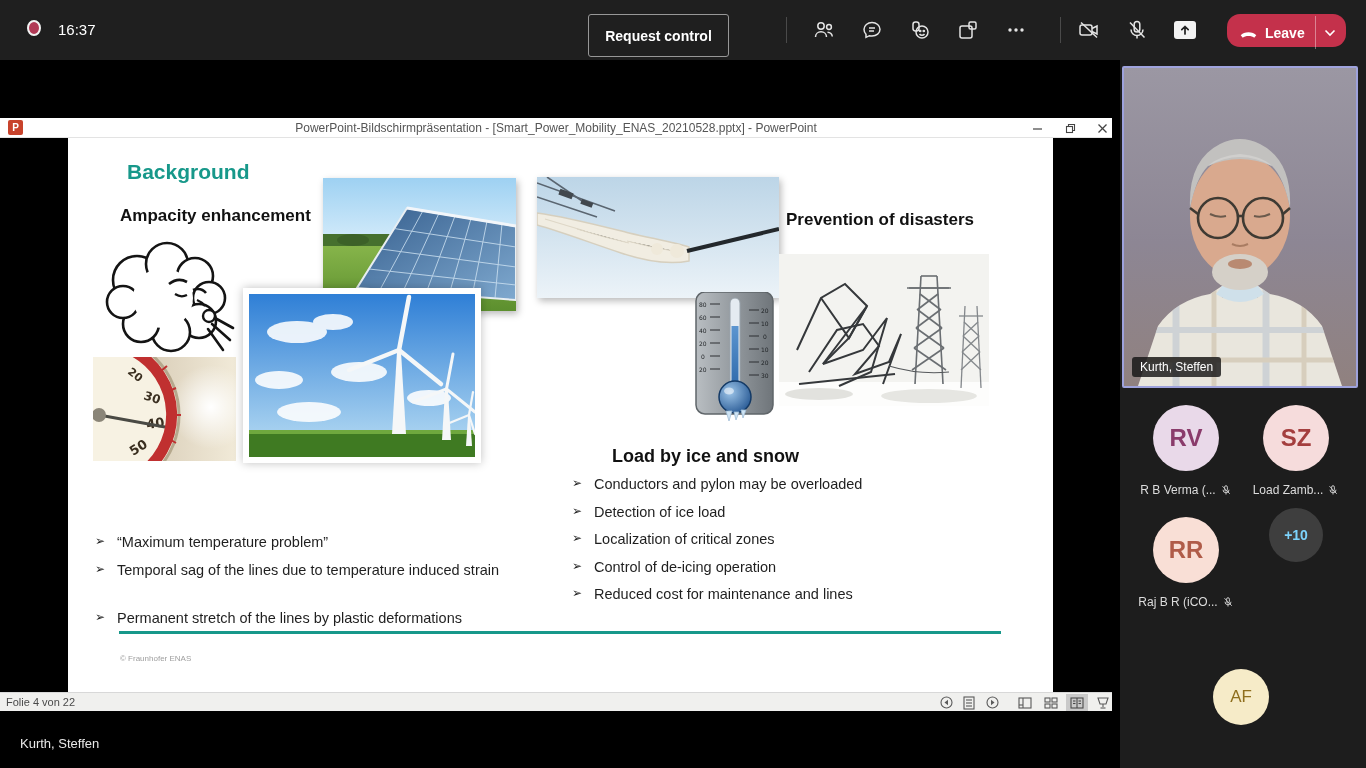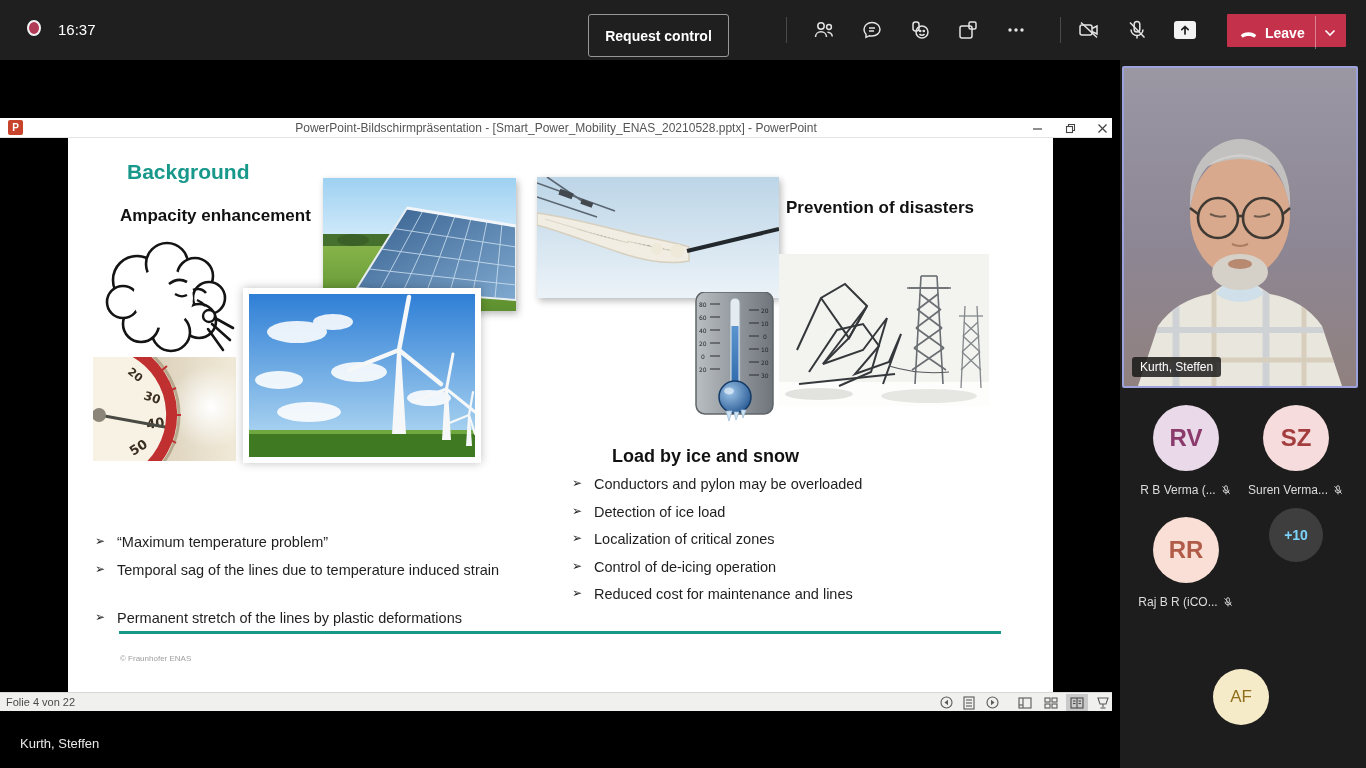--- a/index.html
+++ b/index.html
@@ -13,21 +13,21 @@
     background:#b13a56;border:2px solid #f2f2f2;box-shadow:0 0 0 2px #1f1f1f;}
   .time{position:absolute;left:58px;top:21px;font-size:15px;color:#ffffff;}
   .request-btn{position:absolute;left:588px;top:14px;width:141px;height:43px;background:transparent;
     border:1px solid #979797;border-radius:3px;color:#fff;font-size:14px;font-weight:700;
     font-family:inherit;cursor:pointer;}
   .tb-div{position:absolute;top:17px;width:1px;height:26px;background:#4a4a4a;}
   .tb-btn{position:absolute;top:14px;width:32px;height:32px;background:transparent;border:none;
     padding:0;display:flex;align-items:center;justify-content:center;cursor:pointer;}
   .tb-btn svg{display:block;}
   .leave-btn{position:absolute;left:1227px;top:14px;width:119px;height:33px;background:#c4314b;
-    border:none;border-radius:1px;color:#fff;display:flex;align-items:center;padding:4px 0 0 12px;
+    border:none;border-radius:13px;color:#fff;display:flex;align-items:center;padding:4px 0 0 12px;
     cursor:pointer;font-family:inherit;}
   .leave-btn .lbl{font-size:14px;font-weight:700;margin-left:7px;}
   .leave-caret{margin-left:10px;height:33px;display:flex;align-items:center;
     border-left:1px solid rgba(255,255,255,.4);padding:0 8px;}
 
   
   .stage{position:absolute;left:0;top:60px;width:1120px;height:708px;background:#000;}
   .bottom-name{position:absolute;left:20px;top:676px;font-size:13px;color:#e8e8e8;}
 
   
@@ -45,21 +45,21 @@
     border-top:1px solid #d8d8d8;}
   .status-left{position:absolute;left:6px;top:0;height:19px;line-height:19px;font-size:11px;color:#4a4a4a;}
   .st-btn{position:absolute;top:1px;width:22px;height:17px;background:transparent;border:none;
     display:flex;align-items:center;justify-content:center;padding:0;cursor:pointer;}
   .st-btn.active{background:#c9c9c9;}
 
   
   .slide{position:absolute;left:68px;top:78px;width:985px;height:554px;background:#ffffff;}
   .slide-title{position:absolute;left:59px;top:22px;font-size:21px;font-weight:700;color:#17988a;}
   .h-left{position:absolute;left:52px;top:68px;font-size:17px;font-weight:700;color:#111;}
-  .h-right{position:absolute;left:718px;top:60px;font-size:17px;font-weight:700;color:#111;}
+  .h-right{position:absolute;left:718px;top:72px;font-size:17px;font-weight:700;color:#111;}
   .img{position:absolute;overflow:hidden;}
   .img svg{display:block;}
   .img.shadow{box-shadow:2px 3px 7px rgba(0,0,0,.28);}
   .img.whiteframe{border:6px solid #fff;box-shadow:0 0 9px rgba(0,0,0,.25);}
   .para{position:absolute;left:27px;top:326px;width:452px;font-size:14.5px;line-height:20px;color:#1f1f1f;}
   .bullet{position:absolute;display:flex;}
   .bullet .mk{width:22px;flex:0 0 22px;font-size:12px;color:#222;padding-top:2px;}
   .bullet .tx{font-size:14.5px;line-height:20px;color:#1f1f1f;}
   .lb .tx{width:432px;}
   .rb{left:504px;}
@@ -625,21 +625,21 @@
     <div class="av-label lab-rv">
       <span>R B Verma (...</span>
       <svg width="12" height="12" viewBox="0 0 24 24" fill="none" stroke="#c8c8c8" stroke-width="2">
         <rect x="9.2" y="3.5" width="5.6" height="10.5" rx="2.8"></rect>
           <path d="M6 11.5a6 6 0 0 0 12 0"></path>
         <line x1="12" y1="17.5" x2="12" y2="21"></line>
           <line x1="5" y1="4.5" x2="19.5" y2="19.5"></line>
       </svg>
     </div>
     <div class="av-label lab-sz">
-      <span>Suren Verma...</span>
+      <span>Load Zamb...</span>
       <svg width="12" height="12" viewBox="0 0 24 24" fill="none" stroke="#c8c8c8" stroke-width="2">
         <rect x="9.2" y="3.5" width="5.6" height="10.5" rx="2.8"></rect>
           <path d="M6 11.5a6 6 0 0 0 12 0"></path>
         <line x1="12" y1="17.5" x2="12" y2="21"></line>
           <line x1="5" y1="4.5" x2="19.5" y2="19.5"></line>
       </svg>
     </div>
     <div class="av-label lab-rr">
       <span>Raj B R (iCO...</span>
       <svg width="12" height="12" viewBox="0 0 24 24" fill="none" stroke="#c8c8c8" stroke-width="2">

